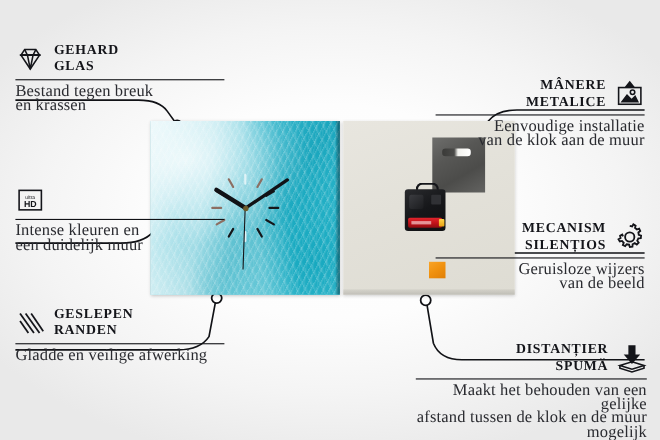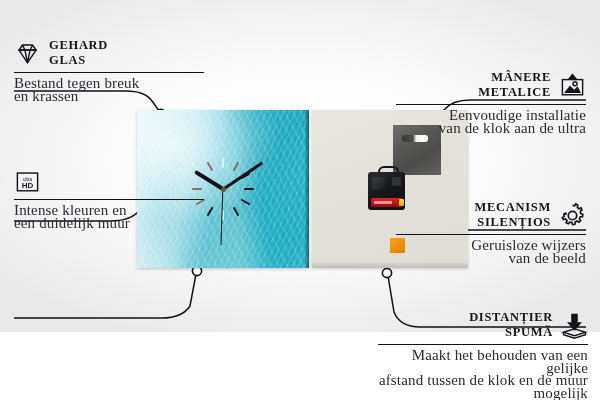--- a/index.html
+++ b/index.html
@@ -2,21 +2,21 @@
 <html><head>
 <meta charset="utf-8">
 <style>
   html,body{margin:0;padding:0;}
   body{
     width:600px;height:400px;overflow:hidden;
     font-family:"Liberation Serif", serif;
     background:#ffffff;
   }
   #stage{
-    position:relative;width:600px;height:332px;
+    position:relative;width:600px;height:400px;
     background:
       radial-gradient(ellipse 62% 58% at 50% 48%, #ffffff 0%, #fdfdfd 42%, #f4f4f4 72%, #e9e9e9 100%);
   }
 
   
   .product{position:absolute;left:137px;top:110px;width:331px;height:158px;}
   .clock-panel{
     position:absolute;left:0;top:0;width:172px;height:158px;
     background:
       linear-gradient(118deg, rgba(255,255,255,.55) 0%, rgba(255,255,255,0) 26%),
@@ -255,37 +255,53 @@
           <text x="16" y="15" font-family="Liberation Sans, sans-serif" font-size="5.4" fill="#14151a" stroke="none" text-anchor="middle">ultra</text>
           <text x="16" y="24" font-family="Liberation Sans, sans-serif" font-size="9.5" font-weight="bold" fill="#14151a" stroke="none" text-anchor="middle">HD</text>
         </svg>
       </span>
     </div>
     <div class="c-rule"></div>
     <div class="c-desc">Intense kleuren en
 een duidelijk muur</div>
   </div>
 
+  <div class="callout left" id="co-edges">
+    <div class="c-head">
+      <span class="ico">
+        <svg viewBox="0 0 32 32" fill="none" stroke="#14151a" stroke-width="1.9">
+          <path d="M5 6 L20 27"></path>
+          <path d="M11 6 L26 27"></path>
+          <path d="M17 6 L30 25"></path>
+          <path d="M5 14 L14 27"></path>
+        </svg>
+      </span>
+      <span class="c-title">GESLEPEN
+RANDEN</span>
+    </div>
+    <div class="c-rule"></div>
+    <div class="c-desc">Gladde en veilige afwerking</div>
+  </div>
 
   <div class="callout right" id="co-handles">
     <div class="c-head">
       <span class="c-title">MÂNERE
 METALICE</span>
       <span class="ico">
         <svg viewBox="0 0 32 32" fill="none" stroke="#14151a" stroke-width="1.7">
           <path d="M16 3 L12 8 L20 8 Z" fill="#14151a"></path>
           <rect x="4" y="9" width="24" height="18"></rect>
           <path d="M6 25 L13 16 L18 21 L22 17 L26 25 Z" fill="#14151a" stroke="none"></path>
           <circle cx="19" cy="14" r="2.4"></circle>
         </svg>
       </span>
     </div>
     <div class="c-rule"></div>
     <div class="c-desc">Eenvoudige installatie
-van de klok aan de ultra</div>
+van de klok aan de muur</div>
   </div>
 
   <div class="callout right" id="co-mech">
     <div class="c-head">
       <span class="c-title">MECANISM
 SILENȚIOS</span>
       <span class="ico">
         <svg viewBox="0 0 32 32" fill="none" stroke="#14151a" stroke-width="2">
           <path d="M16 4 l2.6 .5 1.3-2.2 2.4 1.4-.6 2.4 2 1.8 2.4-.9 1.2 2.5-2 1.6.4 2.6 2.5.8-.3 2.8-2.6.2-1.2 2.4 1.5 2.1-2 2-2.2-1.4-2.3 1.2-.2 2.6-2.8.3-.8-2.5-2.6-.4-1.6 2-2.5-1.2.9-2.4-1.8-2-2.4.6-1.4-2.4 2.2-1.3-.5-2.6 2.3-1.2.9 2"></path>
           <circle cx="16" cy="16" r="5"></circle>

